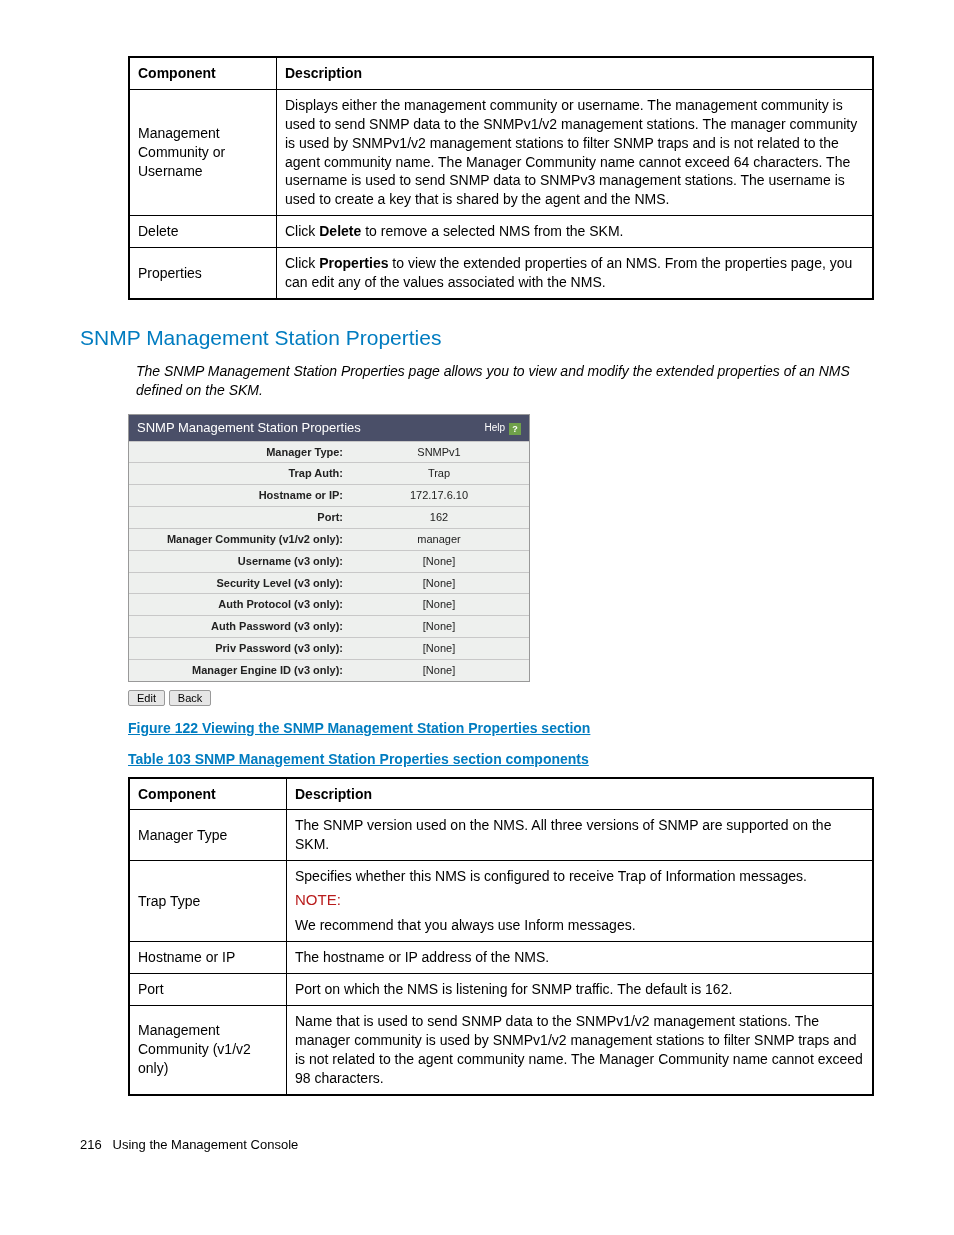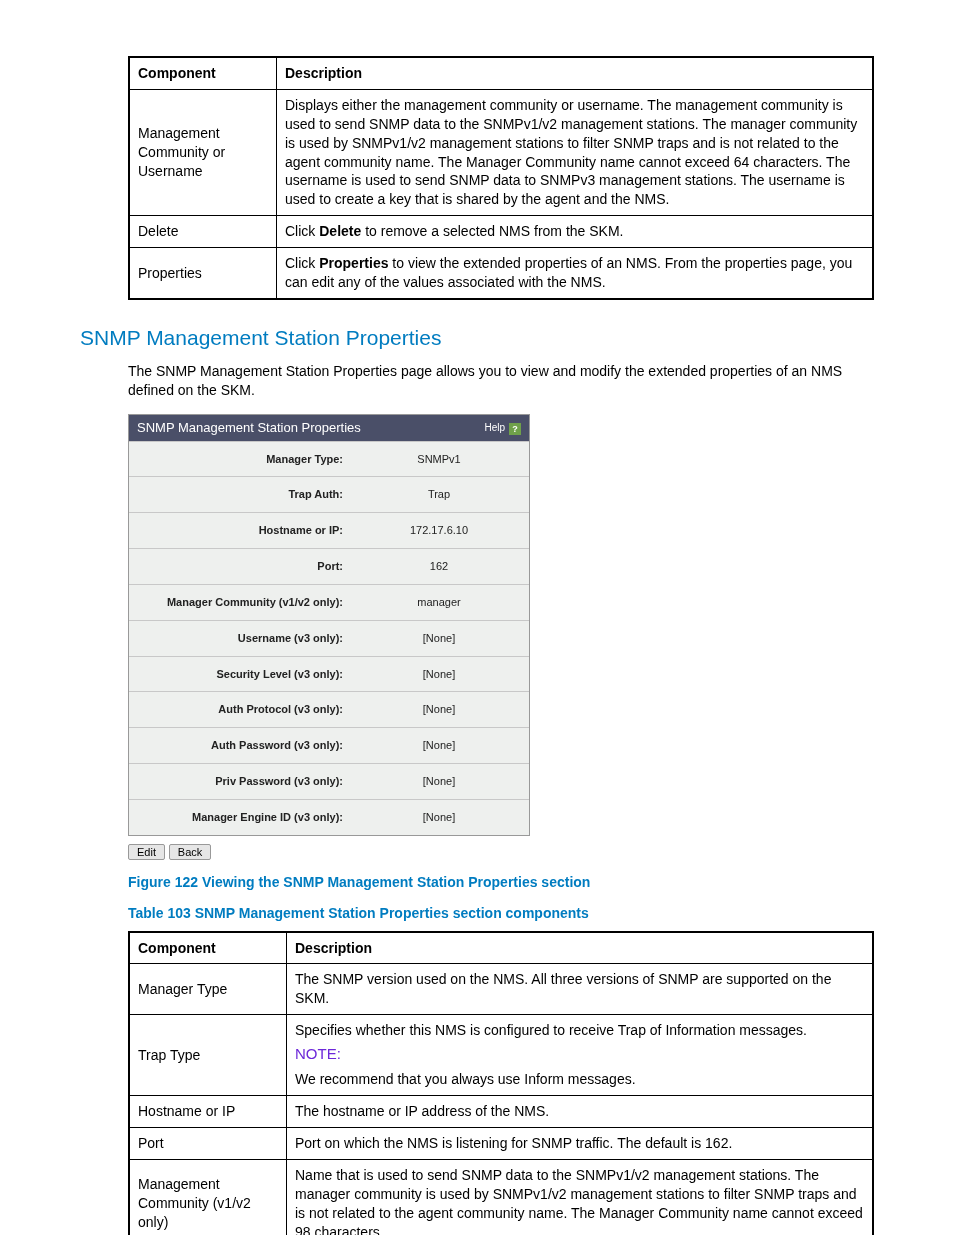--- a/index.html
+++ b/index.html
@@ -30,28 +30,29 @@
   table.doc th {
     font-weight: 600;
   }
   .bold { font-weight: 600; }
   h2.section {
     color: #007cc0;
     font-weight: 300;
     font-size: 21px;
     margin: 24px 0 10px 0;
   }
-  p.body { margin: 8px 0 14px 0; }
+  p.body { margin: 8px 0 14px 8px; font-style: italic; }
   .fig-caption, .tbl-caption {
     color: #007cc0;
     font-weight: 600;
     font-size: 14px;
     margin: 12px 0 8px 0;
-  }
-  .note-label { color: #6d28d9; font-size: 15px; display:block; margin:4px 0 6px 0;}
+    text-decoration: underline;
+  }
+  .note-label { color: #b91c1c; font-size: 15px; display:block; margin:4px 0 6px 0;}
   .prop-panel {
     width: 400px;
     border: 1px solid #999;
     background: #eef0ee;
     font-family: Verdana, Arial, sans-serif;
     font-size: 11px;
     margin-bottom: 6px;
   }
   .prop-header {
     background: #4a4f68;
@@ -74,21 +75,21 @@
     background:#6fa04a;
     color:#fff;
     font-size:9px;
     line-height:12px;
     text-align:center;
     font-weight:bold;
   }
   .prop-table { width:100%; border-collapse: collapse; }
   .prop-table td {
     border-top: 1px solid #c8c8c8;
-    padding: 10px 6px;
+    padding: 3px 6px;
     font-size: 11px;
     color:#222;
   }
   .prop-table td.k { text-align: right; font-weight: bold; width: 55%; }
   .prop-table td.v { text-align: center; }
   .prop-buttons { margin-top:4px; }
   .prop-buttons button {
     font-family: Verdana, Arial, sans-serif;
     font-size:11px;
     padding: 1px 8px;

